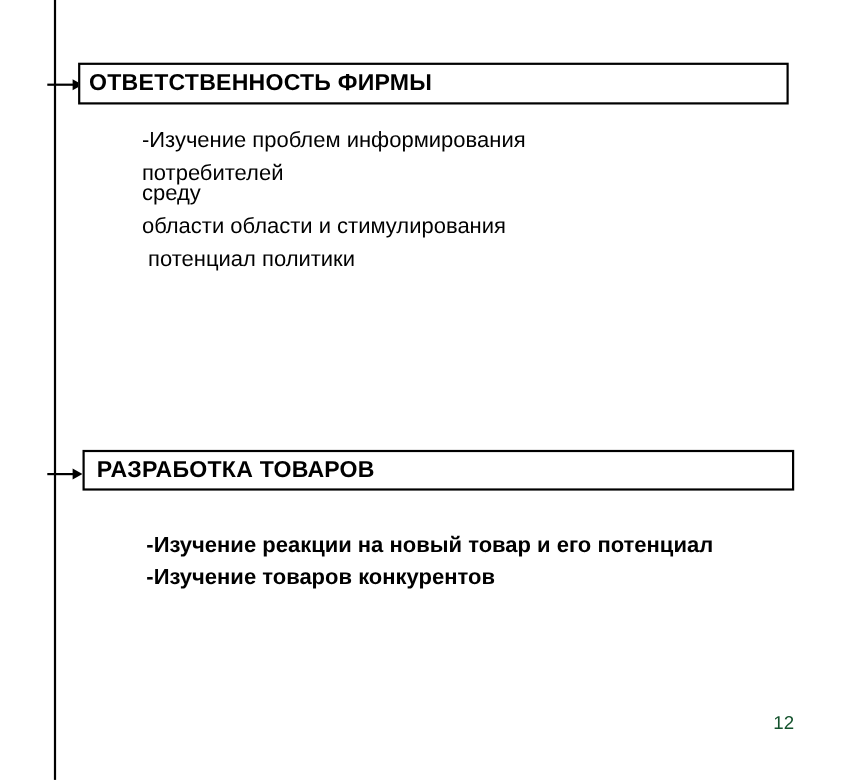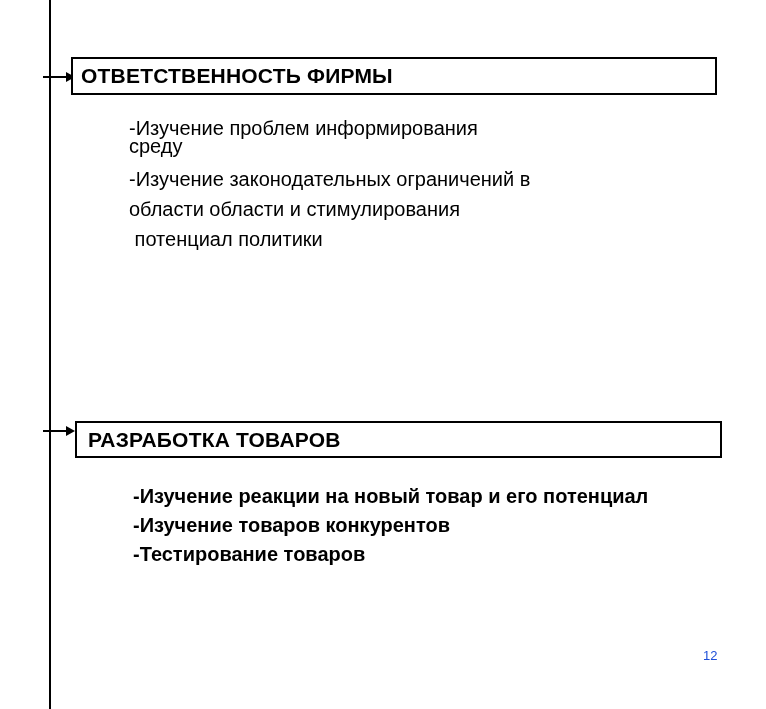--- a/index.html
+++ b/index.html
@@ -16,31 +16,31 @@
   .arrow1 .shaft { left:43px; top:76px; width:25px; }
   .arrow1 .head  { left:66px; top:72px; }
   .arrow2 .shaft { left:43px; top:430px; width:25px; }
   .arrow2 .head  { left:66px; top:426px; }
 
   .box {
     position:absolute; box-sizing:border-box; border:2px solid #000000; background:#ffffff;
     display:flex; align-items:center; font-weight:bold; font-size:21px; letter-spacing:0.2px;
   }
   .box1 { left:71px; top:57px; width:646px; height:38px; padding-left:8px; }
-  .box2 { left:75px; top:409px; width:647px; height:37px; padding-left:11px;margin-top:12px; }
+  .box2 { left:75px; top:409px; width:647px; height:37px; padding-left:11px; }
 
   .list { position:absolute; font-size:20px; }
   .list .ln { line-height:30px; white-space:pre;margin-left:21px; }
   .list1 { left:108px; top:113px; }
   .list1 .ln.tight { margin-top:-12px; }
   .list1 .ln.after-tight { margin-top:3px; }
   .list2 { left:112px; top:482px; }
   .list2 .ln { line-height:29px;font-weight:bold; }
 
-  .page-num { position:absolute; left:703px; top:648px; font-size:13px; color:#1d4ed8;text-align:right; }
+  .page-num { position:absolute; left:703px; top:648px; font-size:17px; color:#14532d;text-align:right; }
 </style>
 </head>
 <body>
 
 <div class="slide">
 
   <div class="vline"></div>
 
   <div class="arrow arrow1">
     <span class="shaft"></span>
@@ -51,31 +51,30 @@
     <span class="shaft"></span>
     <span class="head"></span>
   </div>
 
   <div class="box box1">
     <span>ОТВЕТСТВЕННОСТЬ ФИРМЫ</span>
   </div>
 
   <div class="list list1">
     <div class="ln">-Изучение проблем информирования</div>
+    <div class="ln">потребителей</div>
     <div class="ln tight">среду</div>
-    <div class="ln after-tight">-Изучение законодательных ограничений в</div>
     <div class="ln">области области и стимулирования</div>
     <div class="ln"> потенциал политики</div>
   </div>
 
   <div class="box box2">
     <span>РАЗРАБОТКА ТОВАРОВ</span>
   </div>
 
   <div class="list list2">
     <div class="ln">-Изучение реакции на новый товар и его потенциал</div>
     <div class="ln">-Изучение товаров конкурентов</div>
-    <div class="ln">-Тестирование товаров</div>
   </div>
 
   <div class="page-num">12</div>
 
 </div>
 
 </body></html>

